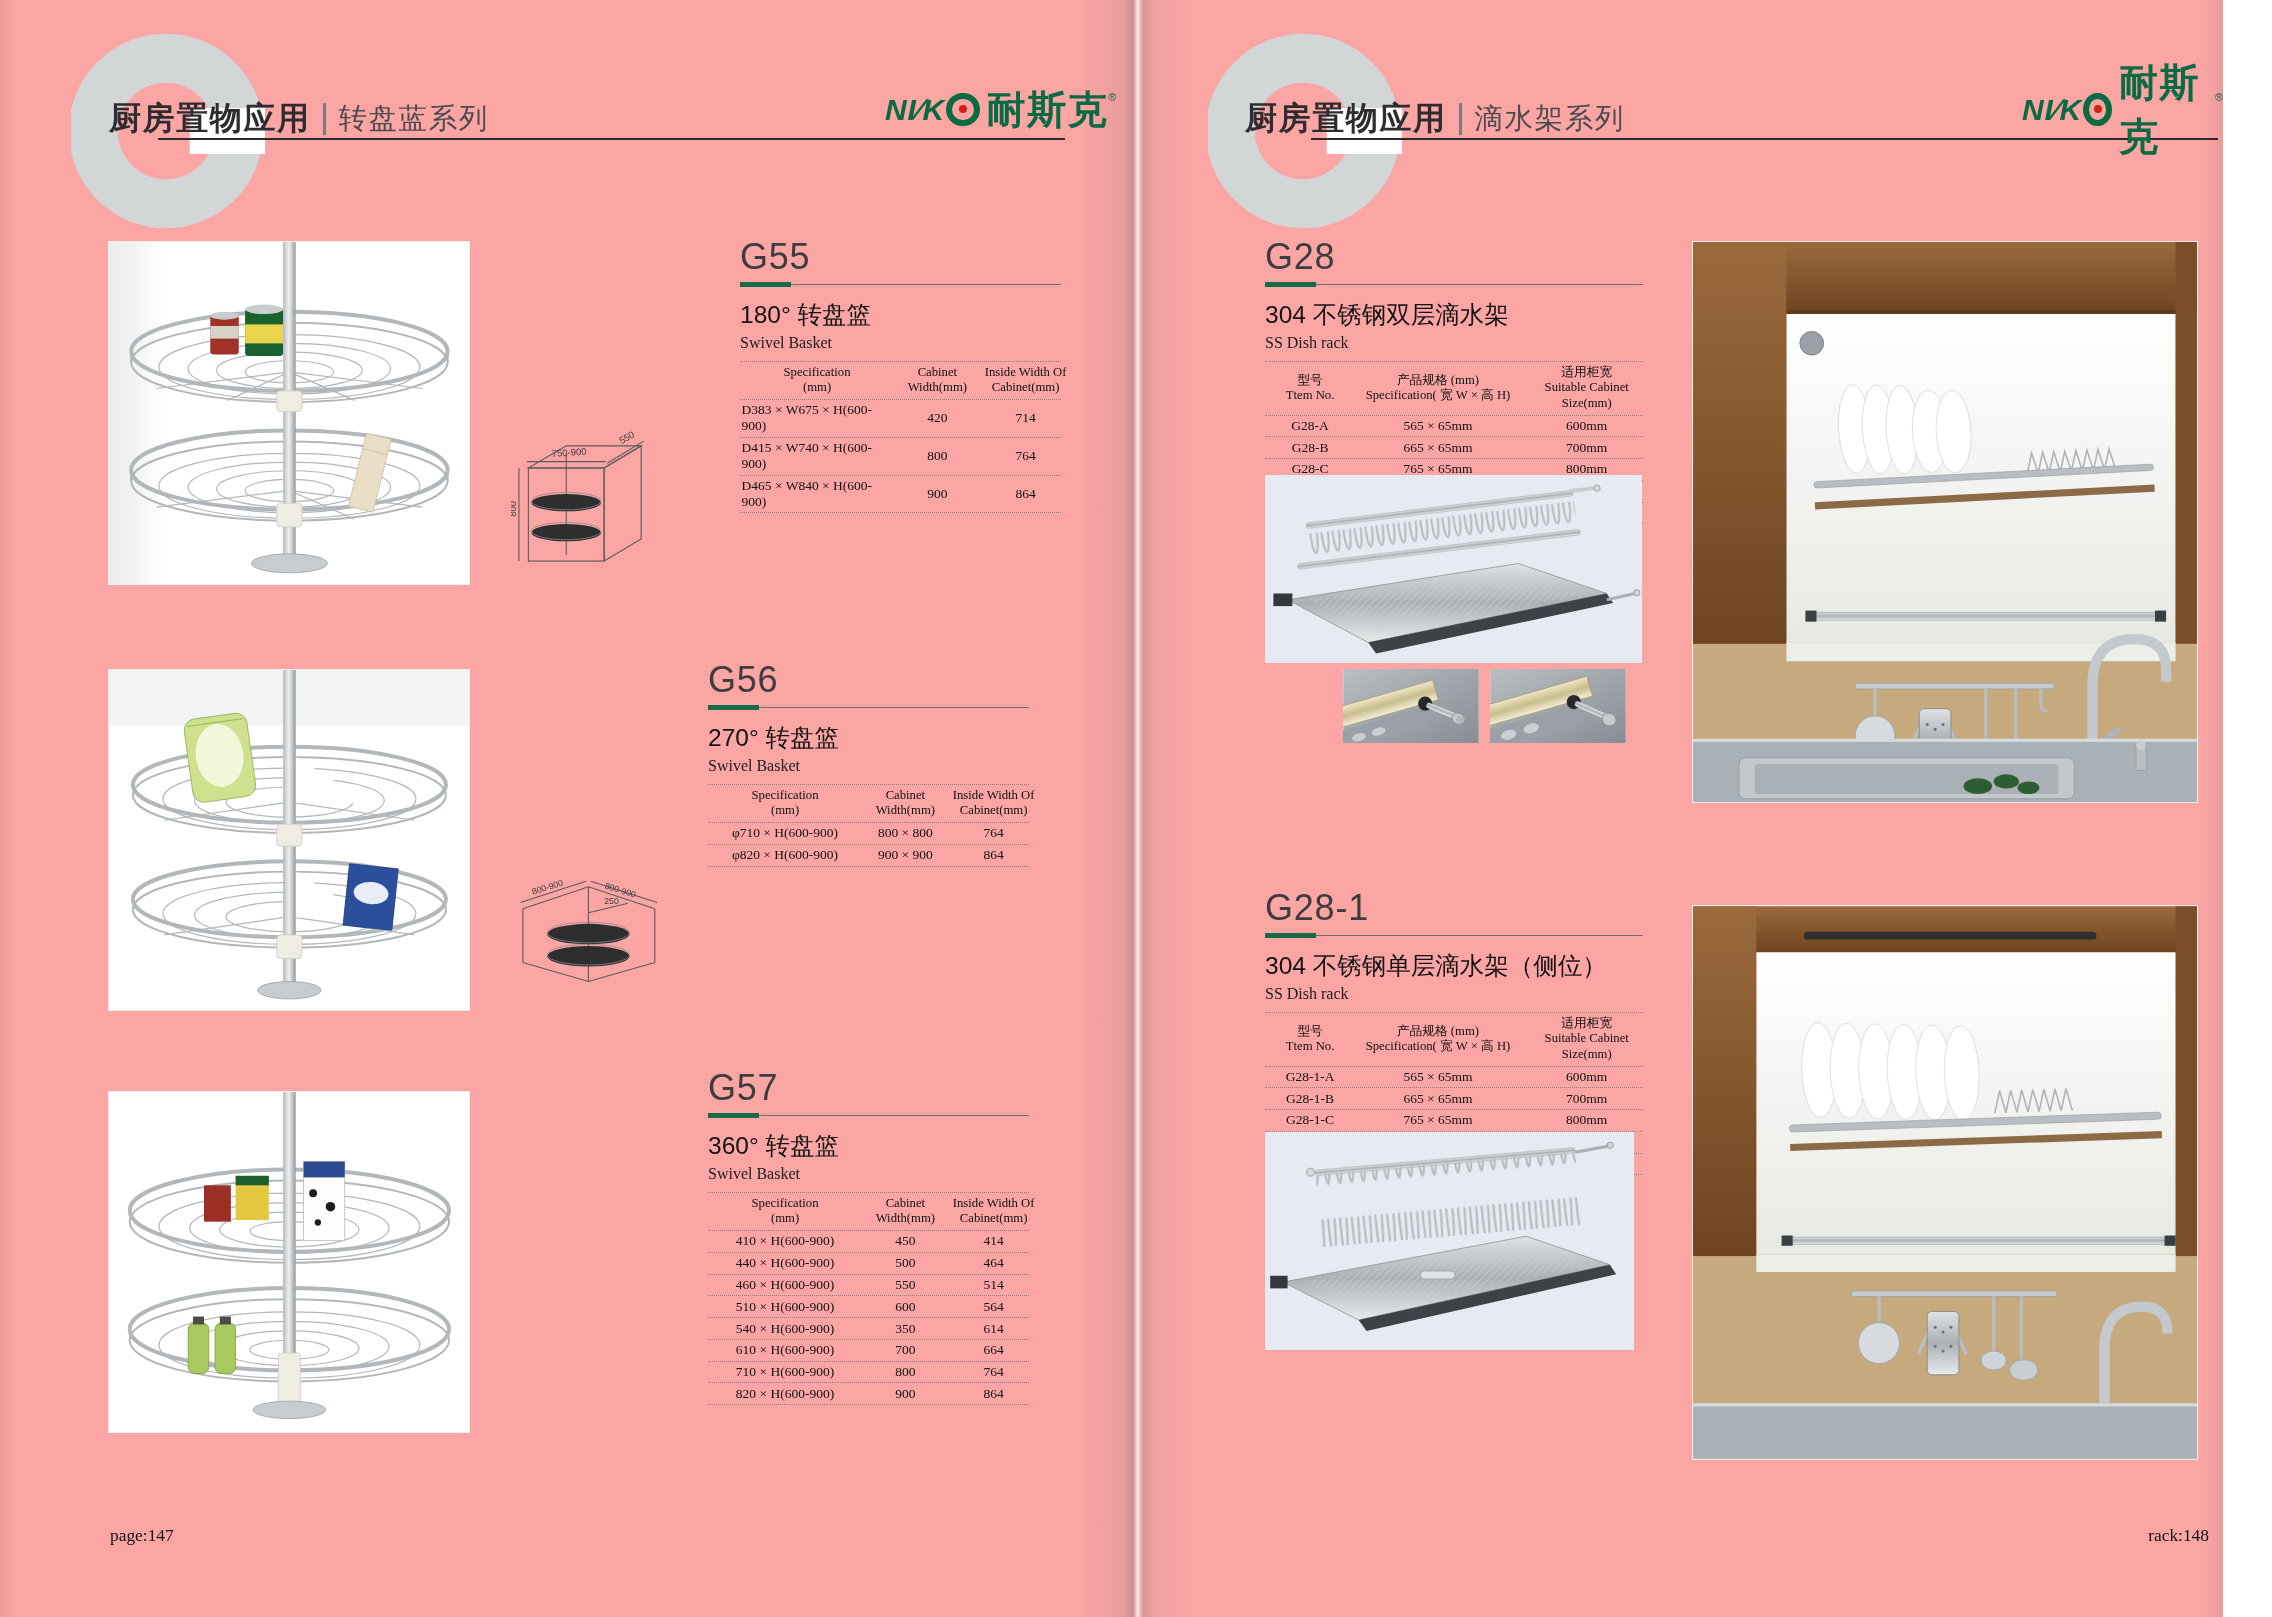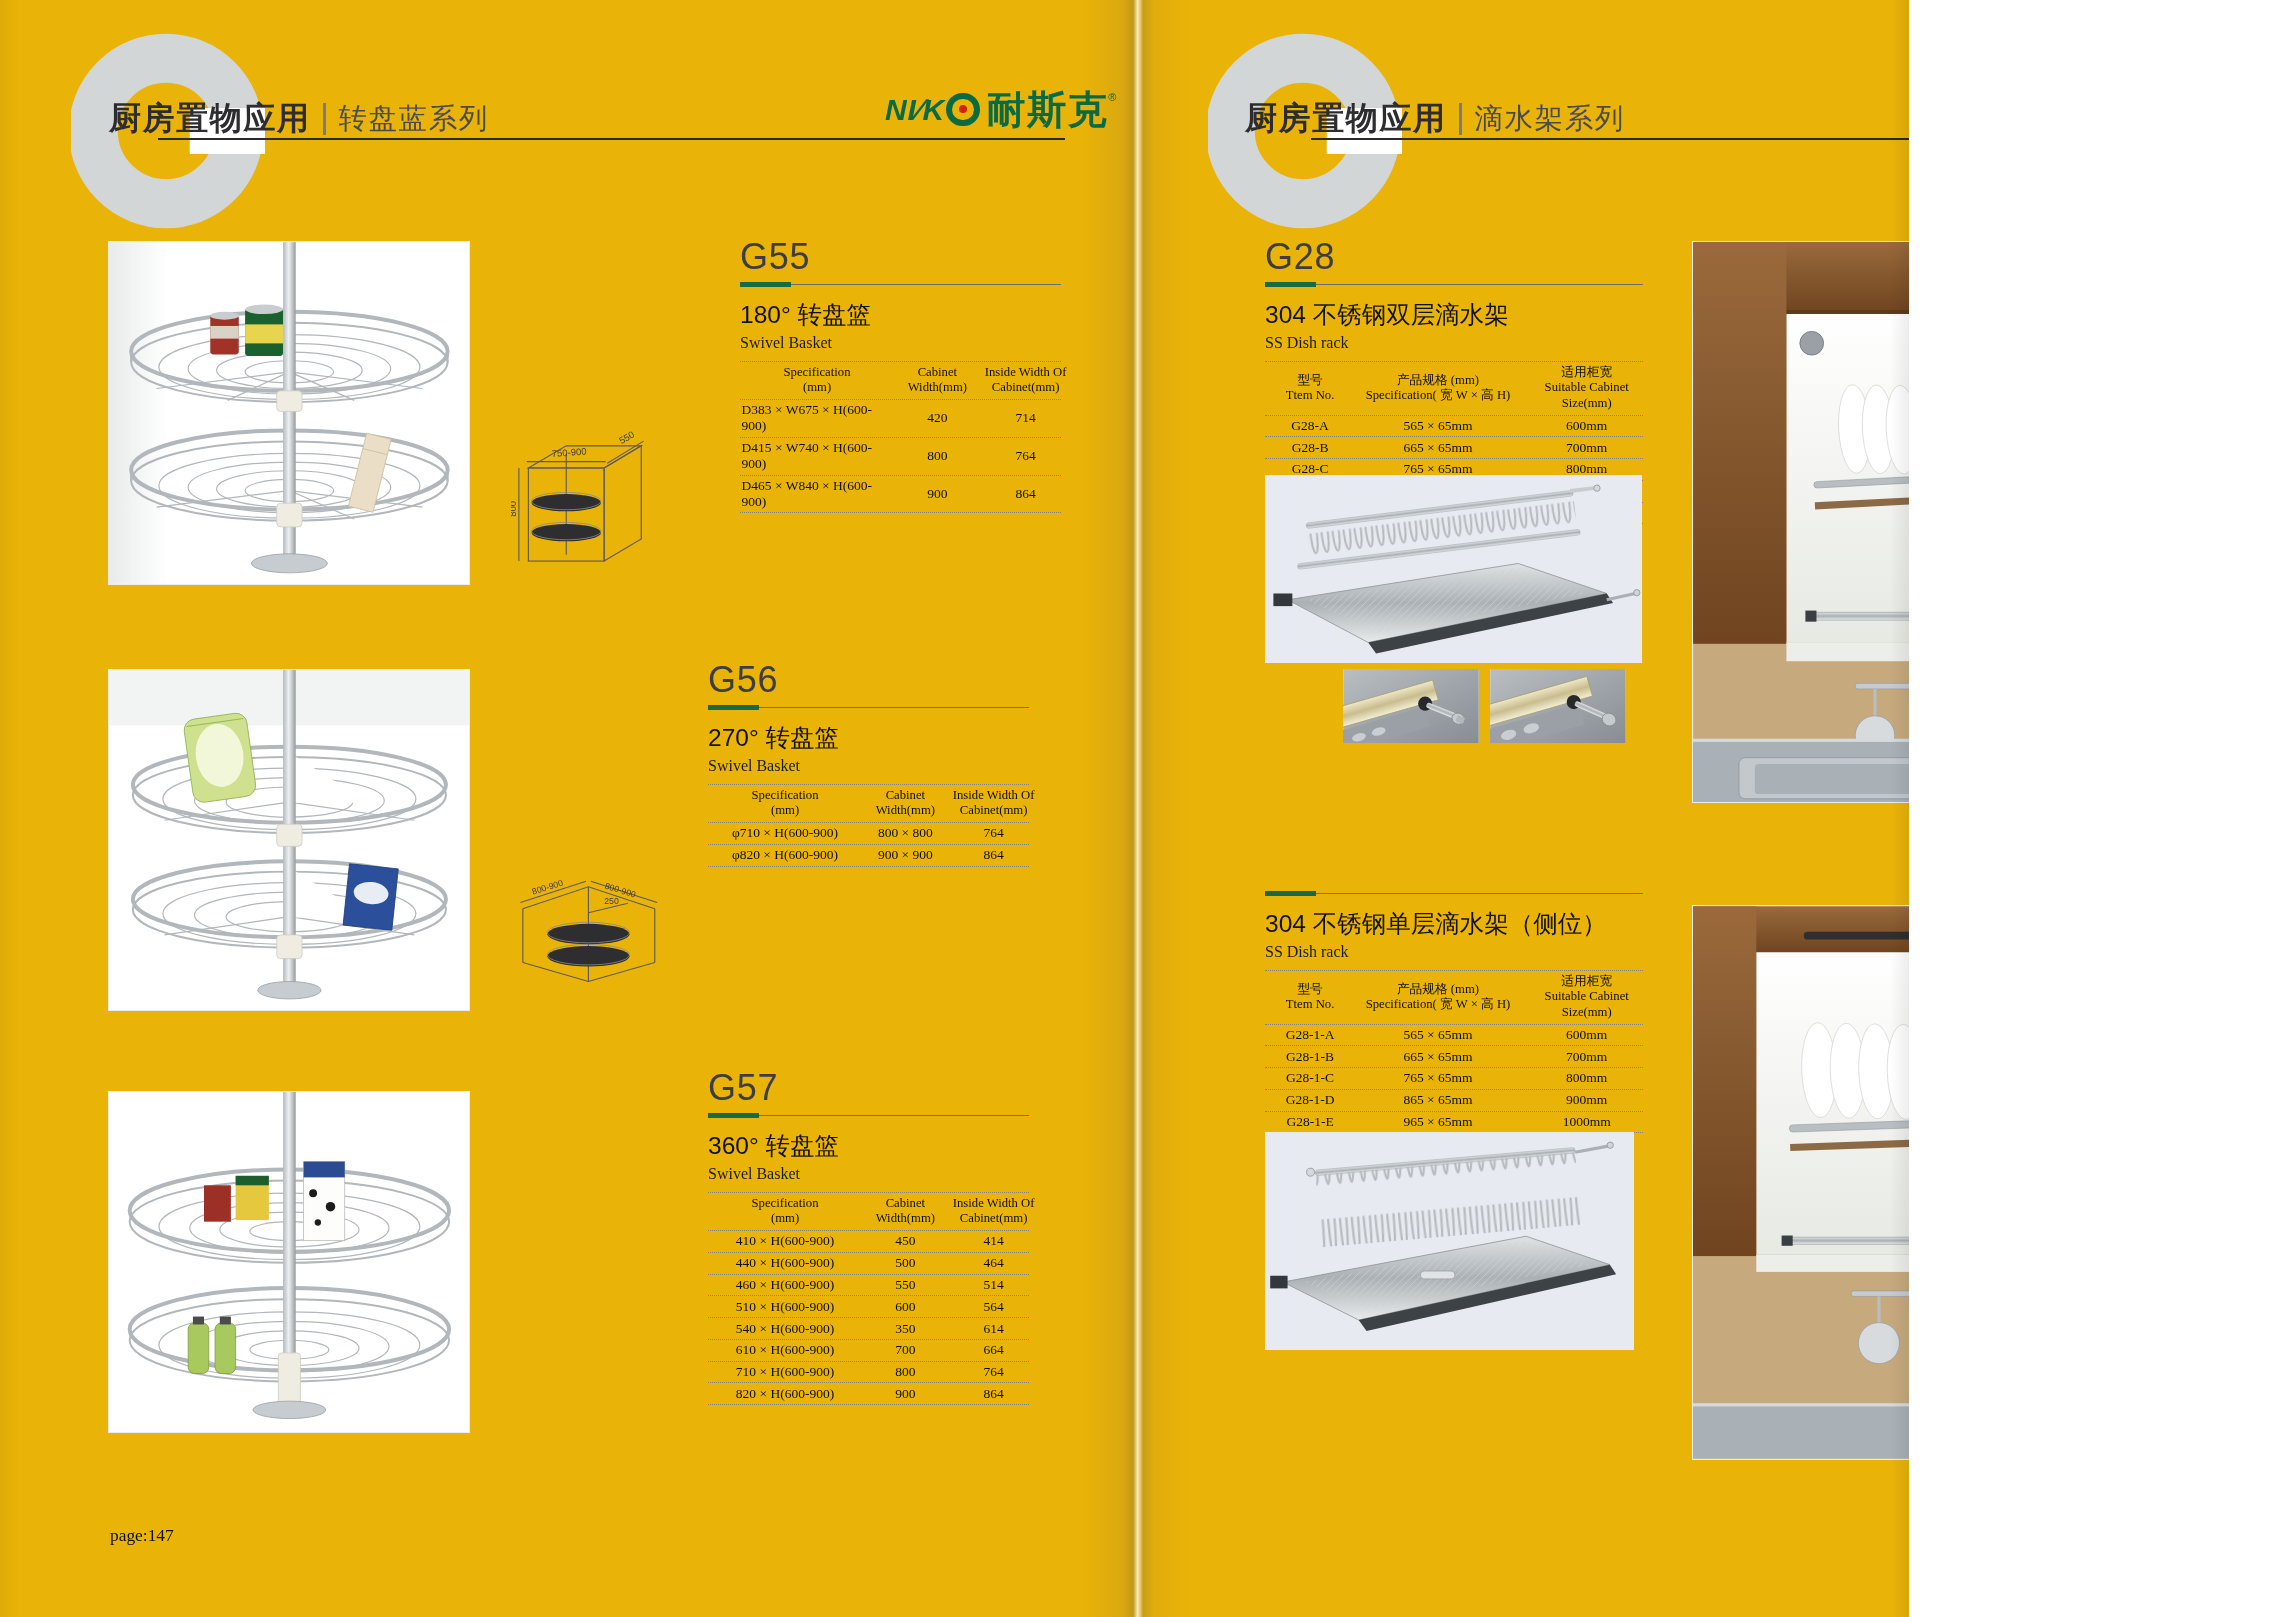--- a/index.html
+++ b/index.html
@@ -1,16 +1,16 @@
 <!DOCTYPE html>
 <html style="font-size:12.7px"><head>
 <meta charset="utf-8">
 <style>
   html,body{margin:0;padding:0;background:#fff;}
-  .sheet{position:relative;width:1909px;height:1618px;background:#eab308;overflow:hidden;
+  .sheet{position:relative;width:2223px;height:1618px;background:#fca5a5;overflow:hidden;
          font-family:"Liberation Sans",sans-serif;}
   
   .spine{position:absolute;left:1081px;top:0;width:111px;height:100%;pointer-events:none;
     background:linear-gradient(to right,rgba(70,75,78,0) 0%,rgba(70,75,78,.10) 38%,
       rgba(70,75,78,.26) 47%,rgba(255,255,255,.75) 51%,rgba(70,75,78,.20) 56%,
       rgba(70,75,78,.06) 66%,rgba(70,75,78,0) 100%);}
   .edge{position:absolute;top:0;height:100%;width:19px;pointer-events:none;}
   .edge.r{right:0;background:linear-gradient(to right,rgba(0,0,0,0),rgba(0,0,0,.07));}
   .edge.l{left:0;background:linear-gradient(to left,rgba(0,0,0,0),rgba(0,0,0,.05));}
 
@@ -605,20 +605,21 @@
         <ellipse cx="360" cy="688" rx="18" ry="10"></ellipse>
         <ellipse cx="396" cy="682" rx="16" ry="9"></ellipse>
         <ellipse cx="424" cy="690" rx="14" ry="8"></ellipse>
       </g>
       <rect x="560" y="638" width="13" height="30" fill="#b8bec2" stroke="#8f959a" stroke-width=".7"></rect>
       <circle cx="566" cy="636" r="6" fill="#c9ced2"></circle>
     </svg>
   </div>
 
   <div class="sec wide" style="left:1265px;top:887px;">
+    <div class="code">G28-1</div>
     <div class="rule">
         <span class="ln"></span>
         <span class="gr"></span>
       </div>
     <div class="cn-title">304 不锈钢单层滴水架（侧位）</div>
     <div class="en-title">SS Dish rack</div>
     <div class="tbl cols-b">
         <div class="trow head">
           <div class="tcell">
             <div>型号</div>

